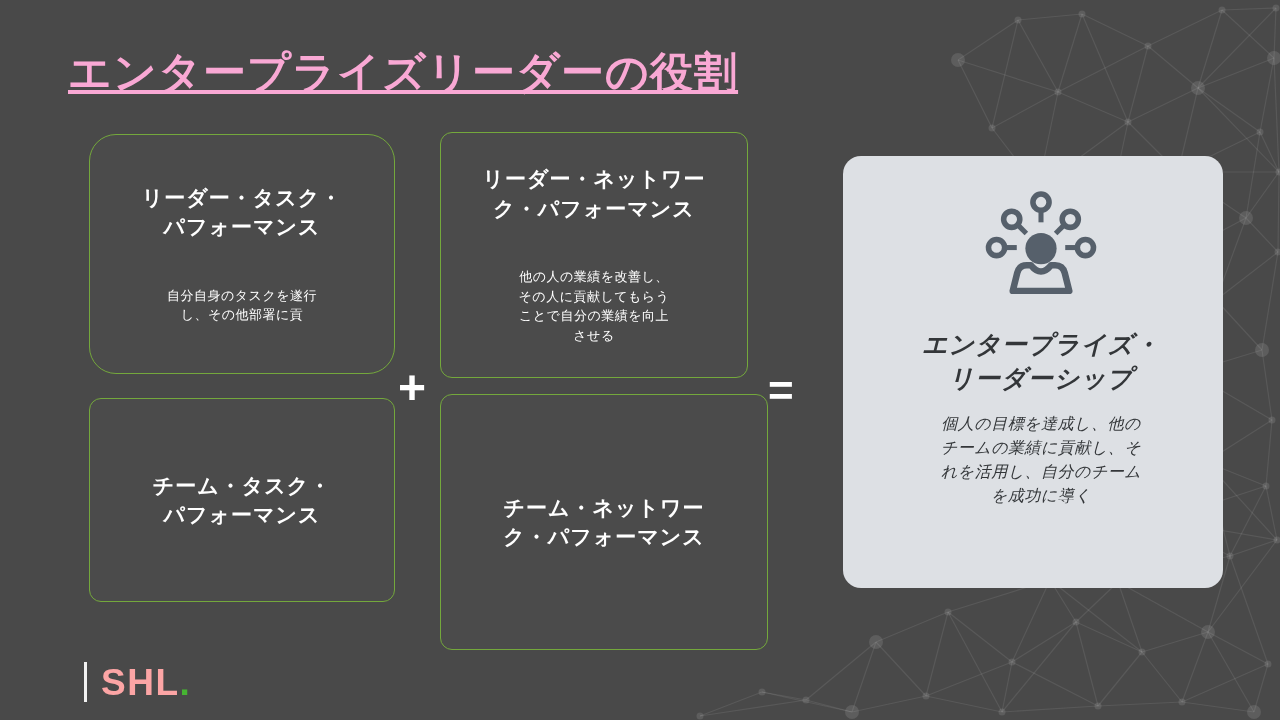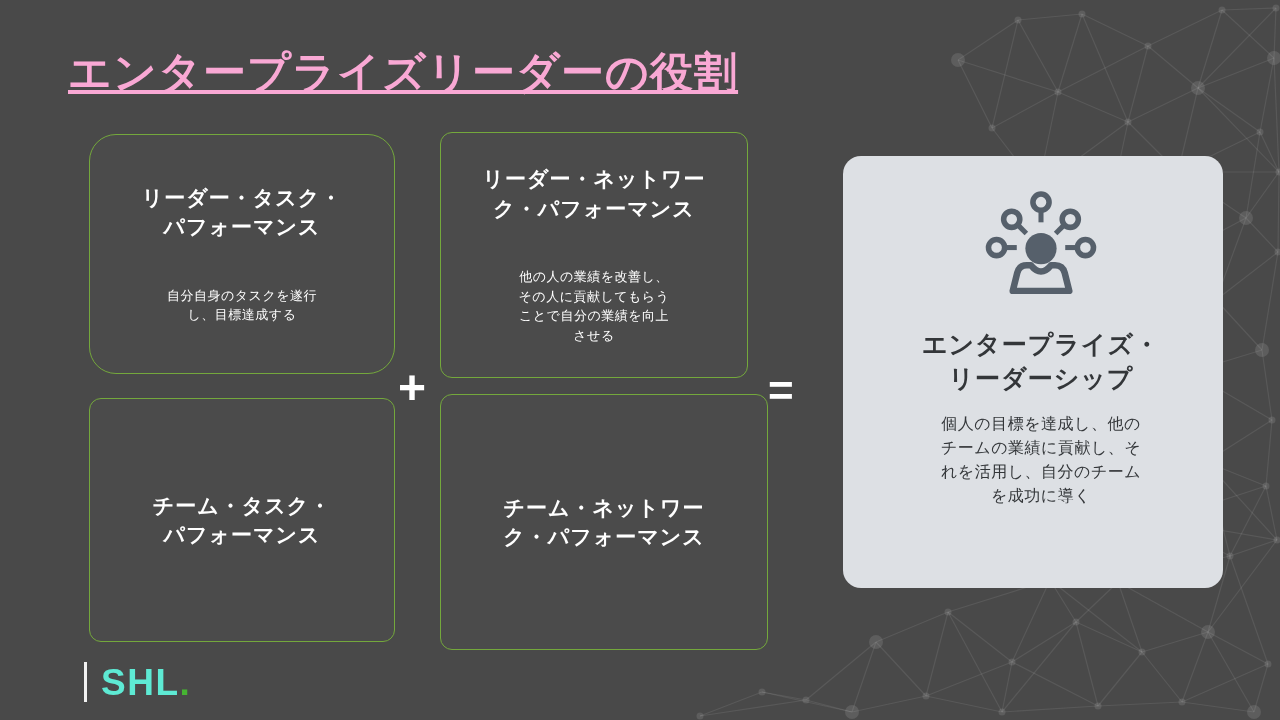--- a/index.html
+++ b/index.html
@@ -23,48 +23,48 @@
     box-sizing:border-box;
     display:flex;flex-direction:column;justify-content:center;align-items:center;
     text-align:center;color:#ffffff;
     padding:10px 16px;
     background:rgba(255,255,255,0.015);
   }
   .gbox .box-title{font-size:21px;font-weight:bold;line-height:1.4;letter-spacing:1px;}
   .gbox .box-body{font-size:13px;line-height:1.52;margin-top:44px;letter-spacing:0.5px;}
   .box-1{left:89px;top:134px;width:306px;height:240px;border-radius:27px;}
   .box-2{left:440px;top:132px;width:308px;height:246px;}
-  .box-3{left:89px;top:398px;width:306px;height:244px;}
+  .box-3{left:89px;top:398px;width:306px;height:204px;}
   .box-4{left:440px;top:394px;width:328px;height:256px;}
   .operator{
     position:absolute;color:#ffffff;font-weight:bold;
   }
   .op-plus{left:398px;top:360px;font-size:48px;}
   .op-equals{left:768px;top:366px;font-size:44px;}
   .result-card{
     position:absolute;left:843px;top:156px;width:380px;height:432px;
     background:#dde0e4;border-radius:18px;
     box-sizing:border-box;
     display:flex;flex-direction:column;align-items:center;
-    padding:30px 24px 0 40px;text-align:center;
+    padding:30px 24px 0 40px;text-align:center;font-style:italic;
   }
   .result-icon{margin-top:2px;}
   .result-title{
     font-size:25px;font-weight:bold;color:#333639;line-height:1.35;
     margin-top:34px;letter-spacing:1px;
   }
   .result-body{
     font-size:16px;color:#333639;line-height:1.5;margin-top:16px;letter-spacing:0.5px;
   }
   .logo{
     position:absolute;left:84px;top:662px;
     display:flex;align-items:center;
   }
   .logo-bar{width:3px;height:40px;background:#f2f2f2;margin-right:14px;}
-  .logo-text{font-size:37px;font-weight:bold;color:#5eead4;letter-spacing:1.5px;line-height:1;}
+  .logo-text{font-size:37px;font-weight:bold;color:#fca5a5;letter-spacing:1.5px;line-height:1;}
   .logo-dot{font-size:37px;font-weight:bold;color:#46b432;line-height:1;}
 </style>
 </head>
 <body>
 
 <div class="slide">
 
   <svg class="plexus" id="plexus">
       <g stroke="rgba(255,255,255,0.085)" stroke-width="1.2">
         <line x1="958" y1="60" x2="1018" y2="20"></line>
@@ -230,21 +230,21 @@
         <circle cx="1254" cy="712" r="7"></circle>
       </g>
     </svg>
 
   <div class="slide-title pre">エンタープライズリーダーの役割</div>
 
   <div class="gbox box-1">
     <div class="box-title pre">リーダー・タスク・
 パフォーマンス</div>
     <div class="box-body pre">自分自身のタスクを遂行
-し、目標達成する</div>
+し、その他部署に貢</div>
   </div>
 
   <div class="gbox box-2">
     <div class="box-title pre">リーダー・ネットワー
 ク・パフォーマンス</div>
     <div class="box-body pre">他の人の業績を改善し、
 その人に貢献してもらう
 ことで自分の業績を向上
 させる</div>
   </div>

